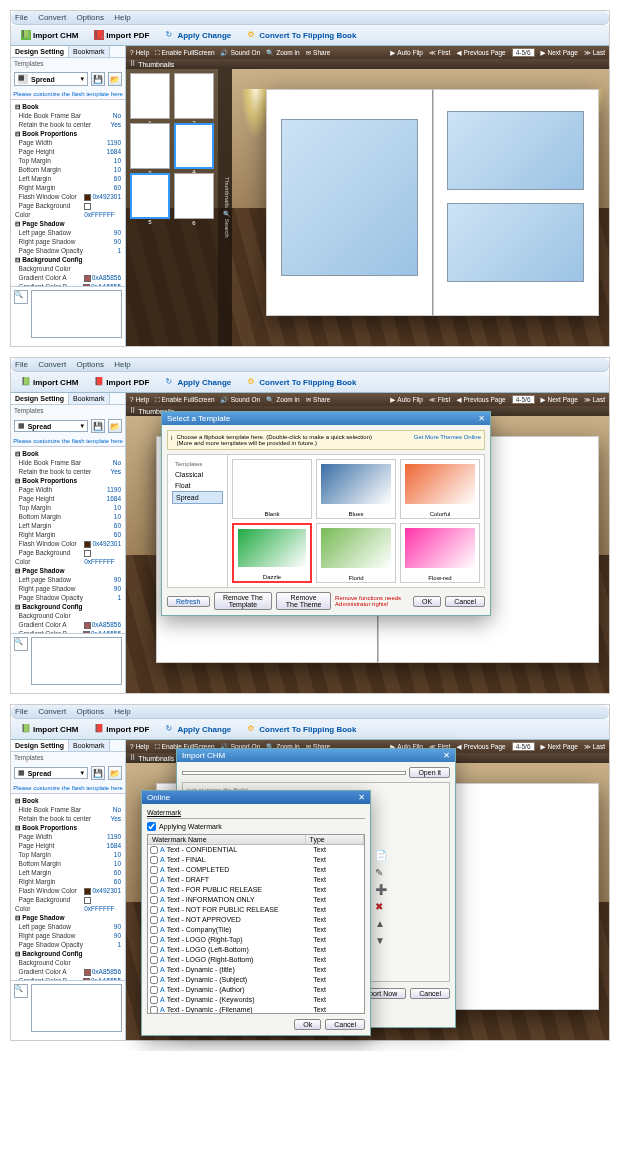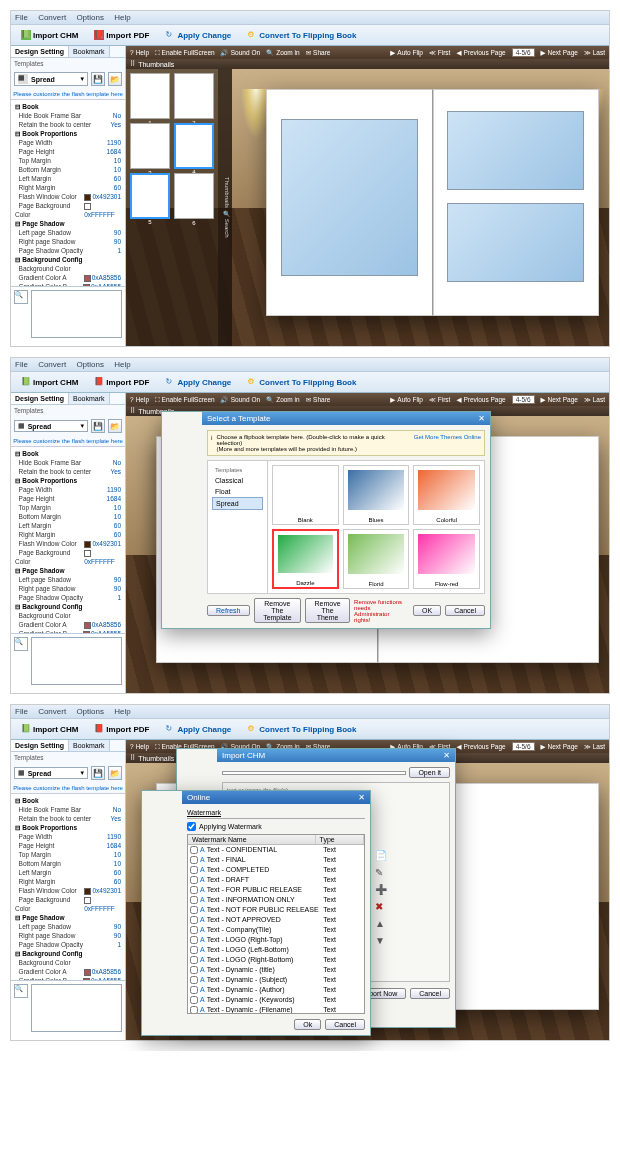--- a/index.html
+++ b/index.html
@@ -1,18 +1,18 @@
 <!DOCTYPE html>
 <html><head>
 <meta charset="utf-8">
 <style>
 * { margin:0; padding:0; box-sizing:border-box; font-family:Tahoma,Arial,sans-serif; }
 body { background:#fff; width:620px; }
 .shot { width:600px; margin:10px; border:1px solid #ccc; background:#fff; position:relative; }
-.menubar { background:linear-gradient(#e8f0fa,#d0e0f0); font-size:8px; padding:2px 4px; color:#345; border-bottom:1px solid #bcd; }
+.menubar { background:linear-gradient(#e8f0fa,#d0e0f0); font-size:8px; padding:2px 4px; color:#345; border-bottom:1px solid #bcd;border-radius:6px; }
 .menubar span { margin-right:8px; cursor:pointer; }
 .toolbar { background:linear-gradient(#f0f5fb,#dae8f5); padding:3px 5px; font-size:8px; border-bottom:1px solid #9bc; display:flex; gap:6px; align-items:center; }
 .tbtn { display:flex; align-items:center; gap:2px; padding:1px 4px; border:1px solid transparent; border-radius:2px; cursor:pointer; }
 .ticon { width:10px; height:10px; display:inline-block; }
 .body-row { display:flex; height:300px; background:linear-gradient(#f4f8fc,#e4ecf4); }
 .sidebar { width:115px; border-right:1px solid #bcd; font-size:6.5px; display:flex; flex-direction:column; background:#f6faff; }
 .tabs { display:flex; font-size:7px; border-bottom:1px solid #bcd; }
 .tabs div { padding:2px 4px; border-right:1px solid #bcd; background:#e4eefa; cursor:pointer; }
 .tabs div.active { background:#fff; font-weight:bold; }
 .tpl-sel { padding:3px; display:flex; gap:3px; align-items:center; }
@@ -43,21 +43,21 @@
 .thumbs-panel { position:absolute; left:0; top:0; width:92px; bottom:0; background:rgba(40,28,18,.6); padding:4px; display:grid; grid-template-columns:1fr 1fr; gap:4px; align-content:start; }
 .thumb { background:#fff; border:1px solid #aaa; height:46px; position:relative; cursor:pointer; }
 .thumb.sel { border:2px solid #39f; }
 .thumb::after { content:attr(data-num); position:absolute; bottom:-8px; left:50%; transform:translateX(-50%); font-size:6px; color:#fff; }
 .thumb-rail { position:absolute; left:92px; top:0; bottom:0; width:14px; background:rgba(30,20,12,.8); color:#ccc; font-size:6px; writing-mode:vertical-rl; text-align:center; padding:4px 1px; }
 .book { position:absolute; left:140px; right:10px; top:20px; bottom:30px; display:flex; filter:drop-shadow(0 8px 12px rgba(0,0,0,.5)); }
 .page { flex:1; background:#fff; border:1px solid #ccc; padding:6px; font-size:5px; position:relative; overflow:hidden; }
 .page.left { border-right:1px solid #999; }
 .page-inner { position:absolute; inset:8px; }
 .ph { background:linear-gradient(135deg,#cde3f5,#9cc3e4); border:1px solid #89a; }
-.dialog { position:absolute; background:#f4f4f0; border:1px solid #7aa; box-shadow:0 6px 20px rgba(0,0,0,.4); font-size:7px;padding-left:40px; }
+.dialog { position:absolute; background:#f4f4f0; border:1px solid #7aa; box-shadow:0 6px 20px rgba(0,0,0,.4); font-size:7px; }
 .dialog-title { background:linear-gradient(#5aa3e0,#3a7bc0); color:#fff; padding:2px 5px; font-size:8px; display:flex; justify-content:space-between; }
 .dialog-body { padding:5px; }
 .dlg-btn { border:1px solid #888; background:linear-gradient(#fff,#dde); padding:1px 8px; font-size:7px; cursor:pointer; border-radius:2px; }
 .tpl-grid { display:grid; grid-template-columns:repeat(3,1fr); gap:4px; }
 .tpl-cell { border:1px solid #ccc; background:#fff; height:60px; position:relative; cursor:pointer; overflow:hidden; }
 .tpl-cell.sel { border:2px solid #f33; }
 .tpl-label { position:absolute; bottom:1px; left:0; right:0; text-align:center; font-size:6px; background:rgba(255,255,255,.8); }
 .tpl-side { width:60px; border-right:1px solid #ccc; padding:4px; font-size:7px; }
 .tpl-side div { padding:2px 3px; cursor:pointer; }
 .tpl-side div.active { background:#d4e6f8; border:1px solid #8ac; }

